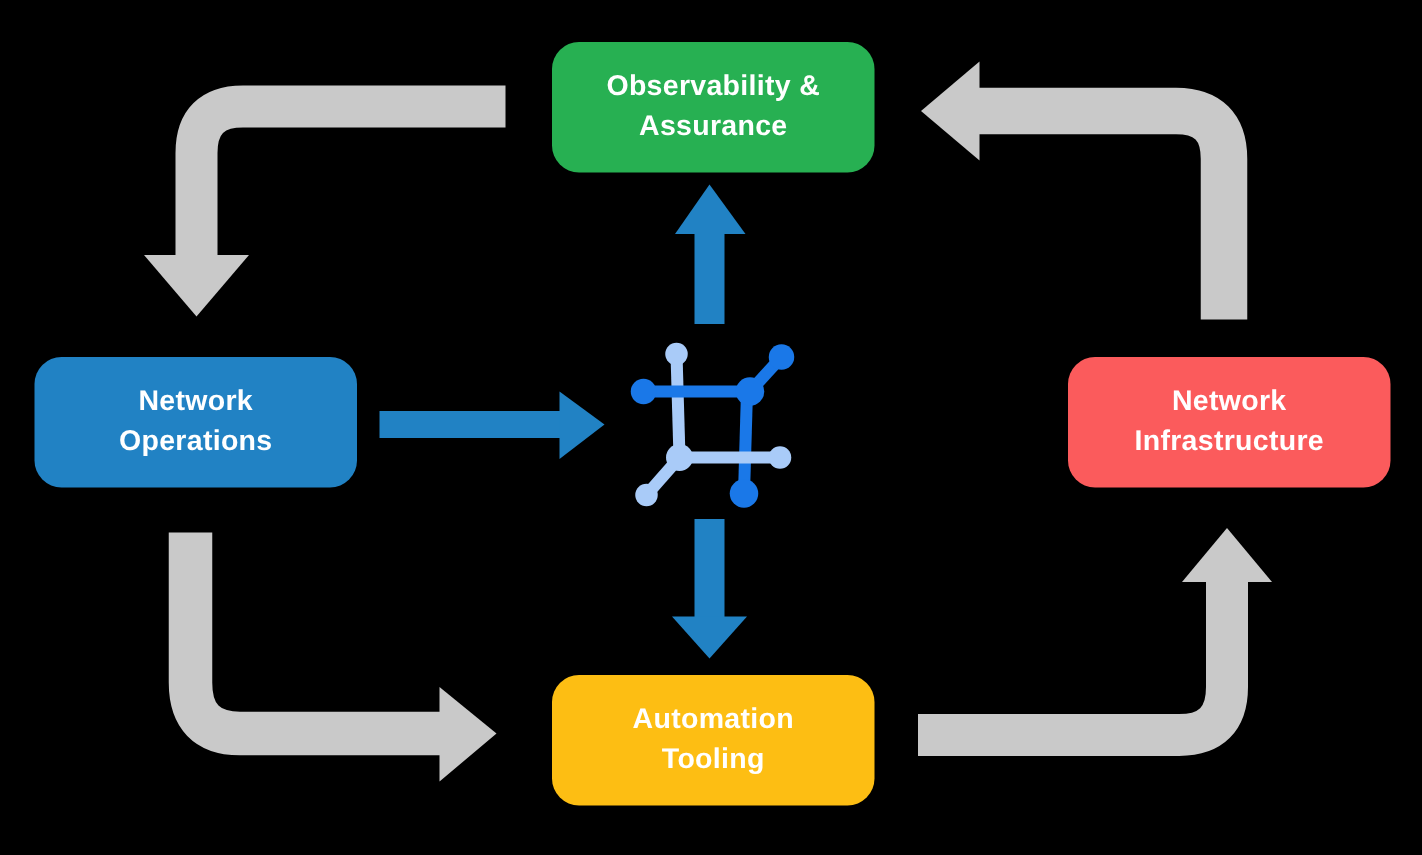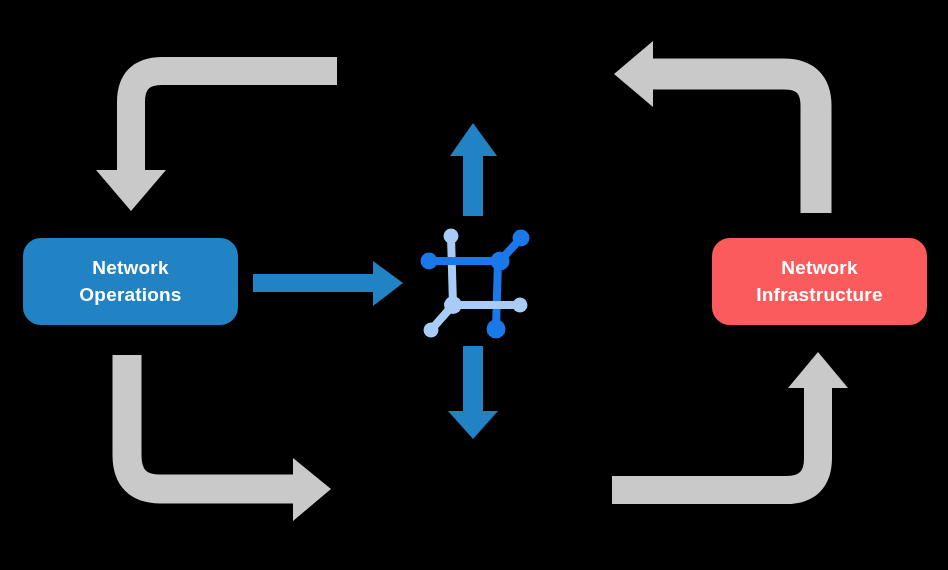--- a/index.html
+++ b/index.html
@@ -107,25 +107,33 @@
       <circle class="icon-dark-dot" cx="496" cy="329" r="9.5"></circle>
 
       <line class="icon-light-line" x1="453" y1="305" x2="520" y2="305"></line>
       <line class="icon-light-line" x1="453" y1="305" x2="431" y2="330"></line>
       <circle class="icon-light-dot" cx="453" cy="305" r="9"></circle>
       <circle class="icon-light-dot" cx="520" cy="305" r="7.5"></circle>
       <circle class="icon-light-dot" cx="431" cy="330" r="7.5"></circle>
     </g>
   </svg>
 
+  <div class="node node-observability">
+    <span class="node-label">Observability &amp;
+Assurance</span>
+  </div>
 
   <div class="node node-operations">
     <span class="node-label">Network
 Operations</span>
   </div>
 
   <div class="node node-infrastructure">
     <span class="node-label">Network
 Infrastructure</span>
   </div>
 
+  <div class="node node-tooling">
+    <span class="node-label">Automation
+Tooling</span>
+  </div>
 
 </div>
 
 </body></html>

